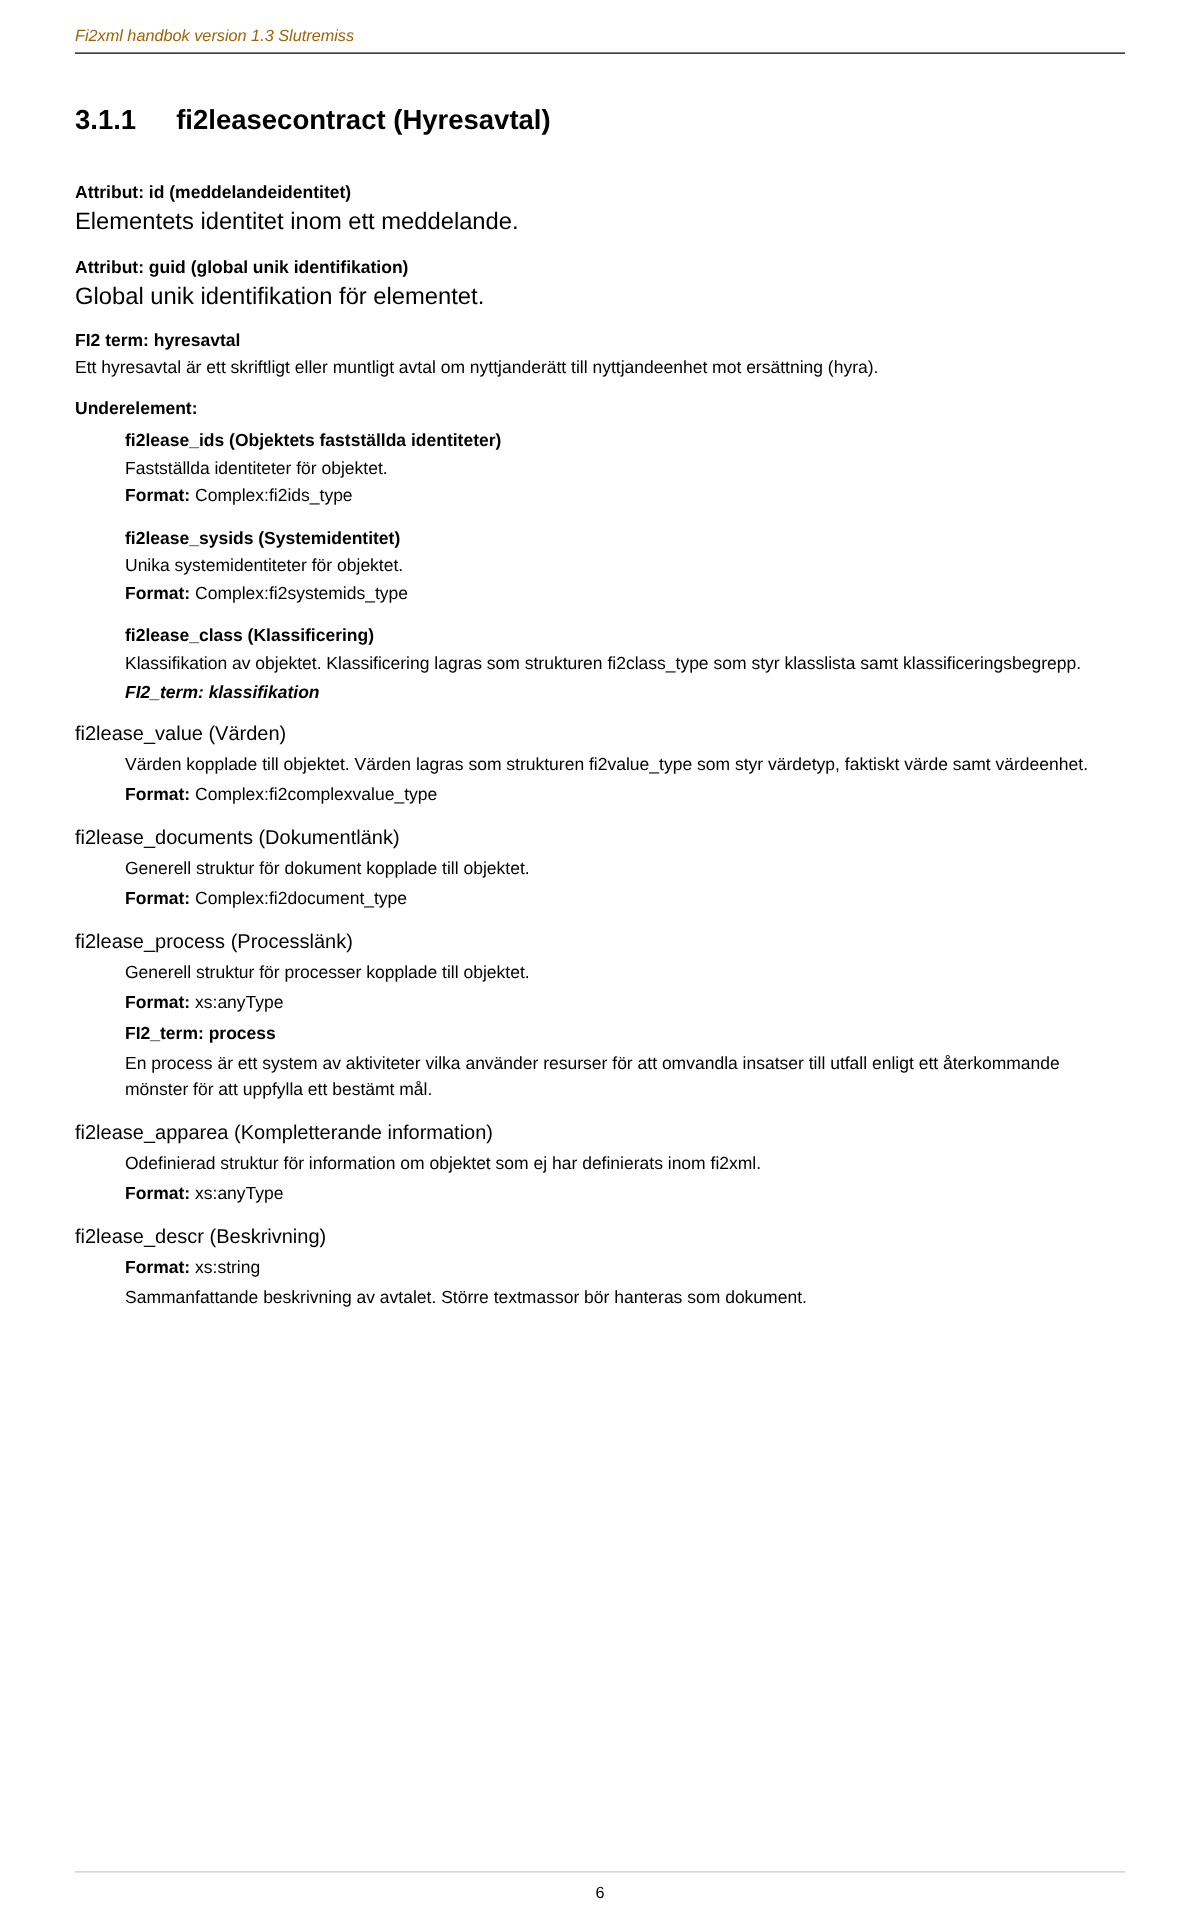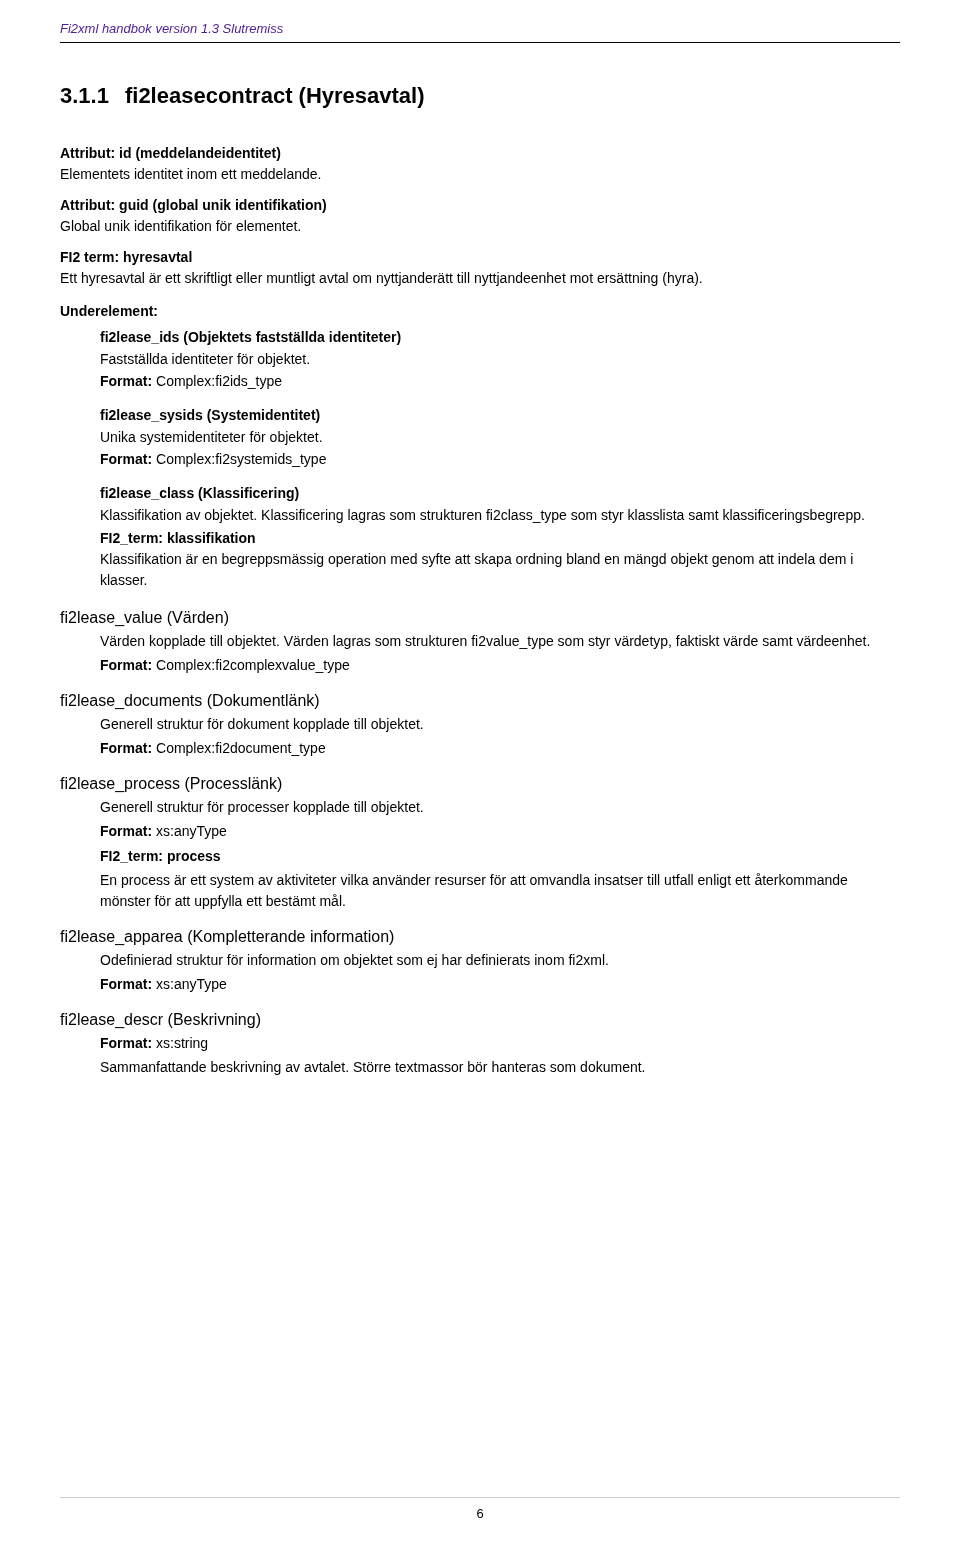--- a/index.html
+++ b/index.html
@@ -24,38 +24,38 @@
 
     .page-header {
       border-bottom: 1px solid #000;
       padding-bottom: 6px;
       margin-bottom: 30px;
     }
 
     .page-header-text {
       font-size: 13px;
       font-style: italic;
-      color: #4c1d95;
+      color: #a16207;
     }
 
     .page-title {
       font-size: 22px;
       font-weight: bold;
       margin-bottom: 20px;
       margin-top: 10px;
     }
 
     .attr-heading {
       font-size: 14px;
       font-weight: bold;
       margin-bottom: 3px;
     }
 
     .attr-desc {
-      font-size: 14px;
+      font-size: 19px;
       margin-bottom: 12px;
       line-height: 1.5;
     }
 
     .fi2-term-heading {
       font-size: 14px;
       font-weight: bold;
       margin-bottom: 3px;
     }
 
@@ -129,21 +129,21 @@
   </style>
 </head>
 <body>
 
 <div class="page-container">
 
   <div class="page-header">
     <span class="page-header-text">Fi2xml handbok version 1.3 Slutremiss</span>
   </div>
 
-  <div style="display:flex; align-items: baseline; gap: 16px; margin-bottom: 16px;">
+  <div style="display:flex; align-items: baseline; gap: 32px; margin-bottom: 16px;">
     <span class="page-title">3.1.1</span>
     <span class="page-title">fi2leasecontract (Hyresavtal)</span>
   </div>
 
   <div style="margin-bottom: 10px;">
     <div class="attr-heading">Attribut: id (meddelandeidentitet)</div>
     <div class="attr-desc">Elementets identitet inom ett meddelande.</div>
   </div>
 
   <div style="margin-bottom: 10px;">
@@ -172,24 +172,23 @@
     <div class="sub-element-desc">Unika systemidentiteter för objektet.</div>
     <div class="format-line">
       <span class="format-label">Format:</span>
       <span>Complex:fi2systemids_type</span>
     </div>
   </div>
 
   <div class="sub-element">
     <div class="sub-element-heading">fi2lease_class (Klassificering)</div>
     <div class="sub-element-desc">Klassifikation av objektet. Klassificering lagras som strukturen fi2class_type som styr klasslista samt klassificeringsbegrepp.</div>
-    <div style="margin-top:4px;">
+    <div style="margin-top:4px;font-style:italic;">
       <span class="format-label">FI2_term: klassifikation</span>
     </div>
-    <div class="sub-element-desc" style="margin-top:3px;">Klassifikation är en begreppsmässig operation med syfte att skapa ordning bland en mängd objekt genom att indela dem i klasser.</div>
   </div>
 
   <div class="top-level-element">
     <div class="top-level-heading">fi2lease_value (Värden)</div>
     <div class="top-level-desc">Värden kopplade till objektet. Värden lagras som strukturen fi2value_type som styr värdetyp, faktiskt värde samt värdeenhet.</div>
     <div class="top-level-desc">
       <span class="format-label">Format:</span>
       <span>Complex:fi2complexvalue_type</span>
     </div>
   </div>

